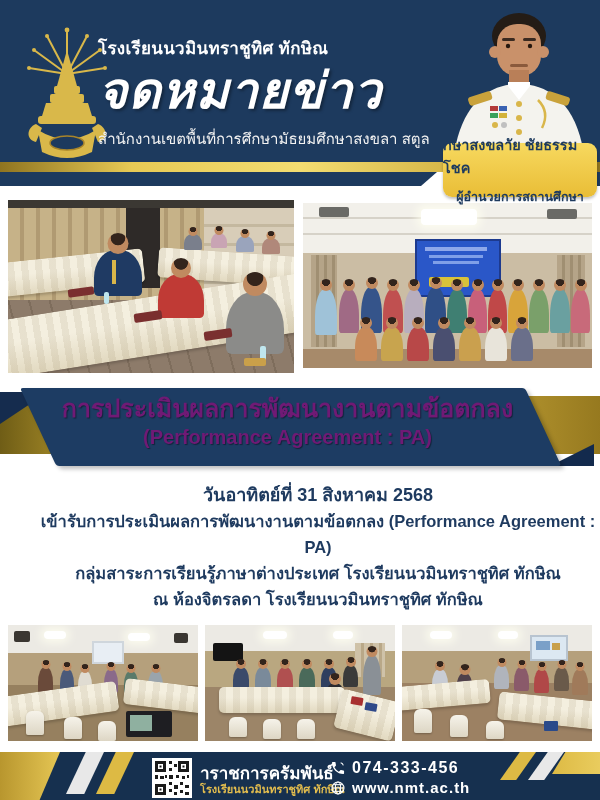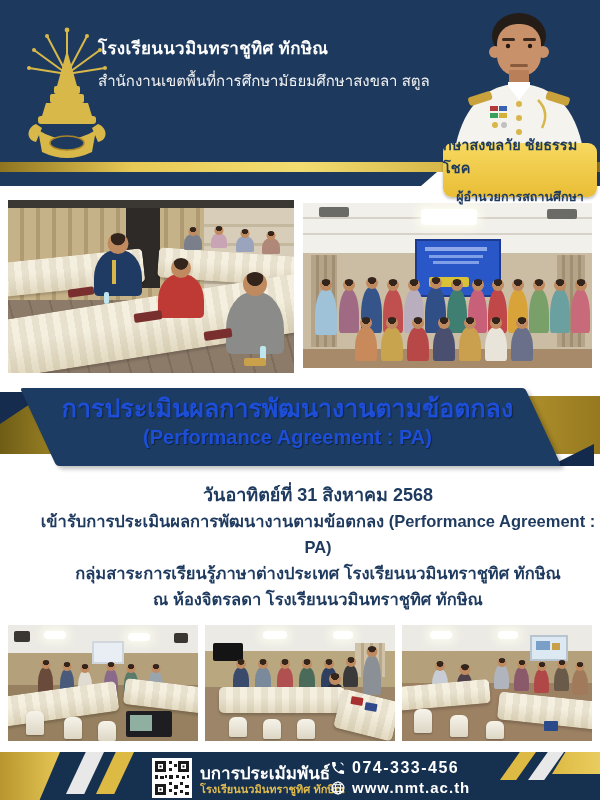--- a/index.html
+++ b/index.html
@@ -42,21 +42,21 @@
   
   .ribbon{position:absolute;left:0;top:396px;width:600px;height:58px;z-index:1;
      background:linear-gradient(90deg,#6f5d16,#b1942c 14%,#e0c351 46%,#d3b240 68%,#96791f 100%);}
   .wedge-l{position:absolute;left:0;top:392px;width:48px;height:32px;background:#152c4e;z-index:2;
      clip-path:polygon(0 0,100% 0,0 100%);}
   .wedge-r{position:absolute;left:550px;top:444px;width:44px;height:22px;background:#132a4d;z-index:2;
      clip-path:polygon(0 100%,100% 0,100% 100%);}
   .banner{position:absolute;left:20px;top:388px;width:505px;height:78px;background:#1d3c63;z-index:3;
      transform:skewX(25deg);transform-origin:0 0;border-radius:3px;box-shadow:2px 3px 4px rgba(0,0,0,.25);}
   .banner-text{position:absolute;left:20px;top:388px;width:505px;height:78px;z-index:4;
-     padding:5px 0 0 30px;box-sizing:border-box;text-align:center;color:#1d4ed8;}
+     padding:5px 0 0 30px;box-sizing:border-box;text-align:center;color:#701a75;}
   .banner-text .t1{font-size:25px;font-weight:800;line-height:31px;text-shadow:1px 1px 1px rgba(0,0,0,.4);}
   .banner-text .t2{font-size:20px;font-weight:800;line-height:26px;text-shadow:1px 1px 1px rgba(0,0,0,.4);}
 
   
   .body-text{position:absolute;left:0;top:482px;width:600px;text-align:center;color:#1e3a5f;z-index:1;}
   .body-text .bl{font-size:16.5px;font-weight:bold;line-height:26px;padding-left:36px;}
   .body-text .bl.first{font-size:18px;}
 
   
   .footer{position:absolute;left:0;top:752px;width:600px;height:48px;background:#16304f;z-index:1;}
@@ -98,20 +98,21 @@
         <path d="M12 100 C2 104,2 116,12 118 L18 104 Z"></path>
         <path d="M74 100 C84 104,84 116,74 118 L68 104 Z"></path>
         <path d="M14 106 Q43 124 72 106 L68 128 Q43 140 18 128 Z"></path>
       </g>
       <ellipse cx="43" cy="119" rx="17" ry="7" fill="#1d3a5e"></ellipse>
       <ellipse cx="43" cy="119" rx="17" ry="7" fill="none" stroke="#a8852a" stroke-width="1.5"></ellipse>
     </svg>
 
     <div class="head-text">
       <div class="school-name">โรงเรียนนวมินทราชูทิศ ทักษิณ</div>
+      <div class="news-title">จดหมายข่าว</div>
       <div class="district">สำนักงานเขตพื้นที่การศึกษามัธยมศึกษาสงขลา สตูล</div>
     </div>
 
     <svg class="director" viewBox="0 0 162 136">
       <ellipse cx="81" cy="28" rx="27" ry="23" fill="#241c16"></ellipse>
       <rect x="59" y="16" width="44" height="52" rx="20" fill="#c9916a"></rect>
       <circle cx="57" cy="44" r="6" fill="#c9916a"></circle>
         <circle cx="105" cy="44" r="6" fill="#c9916a"></circle>
       <rect x="64" y="30" width="13" height="3" rx="1.5" fill="#3a2a20"></rect>
       <rect x="85" y="30" width="13" height="3" rx="1.5" fill="#3a2a20"></rect>
@@ -329,21 +330,21 @@
           <rect x="29" y="6" width="5" height="5"></rect>
           <rect x="6" y="29" width="5" height="5"></rect>
         </g>
       <g fill="#1a1a1a">
           <rect x="7.5" y="7.5" width="2" height="2"></rect>
           <rect x="30.5" y="7.5" width="2" height="2"></rect>
           <rect x="7.5" y="30.5" width="2" height="2"></rect>
         </g>
     </svg>
 
-    <div class="pr1">บการประเมัมพันธ์</div>
+    <div class="pr1">าราชการครัมพันธ์</div>
     <div class="pr2">โรงเรียนนวมินทราชูทิศ ทักษิณ</div>
 
     <svg class="abs" style="left:330px;top:8px;" width="16" height="16" viewBox="0 0 24 24">
       <path fill="#ffffff" d="M6.6 10.8c1.5 2.9 3.8 5.2 6.7 6.7l2.2-2.2c.3-.3.7-.4 1-.3 1.2.4 2.4.6 3.6.6.6 0 1 .4 1 1V20c0 .6-.4 1-1 1C10.8 21 3 13.2 3 4c0-.6.4-1 1-1h3.4c.6 0 1 .4 1 1 0 1.3.2 2.5.6 3.6.1.4 0 .7-.3 1l-2.1 2.2z"></path>
       <path fill="none" stroke="#ffffff" stroke-width="1.6" d="M16 4c2 .6 3.4 2 4 4"></path>
     </svg>
     <div class="phone">074-333-456</div>
 
     <svg class="abs" style="left:330px;top:28px;" width="16" height="16" viewBox="0 0 24 24">
       <g fill="none" stroke="#ffffff" stroke-width="1.6">

